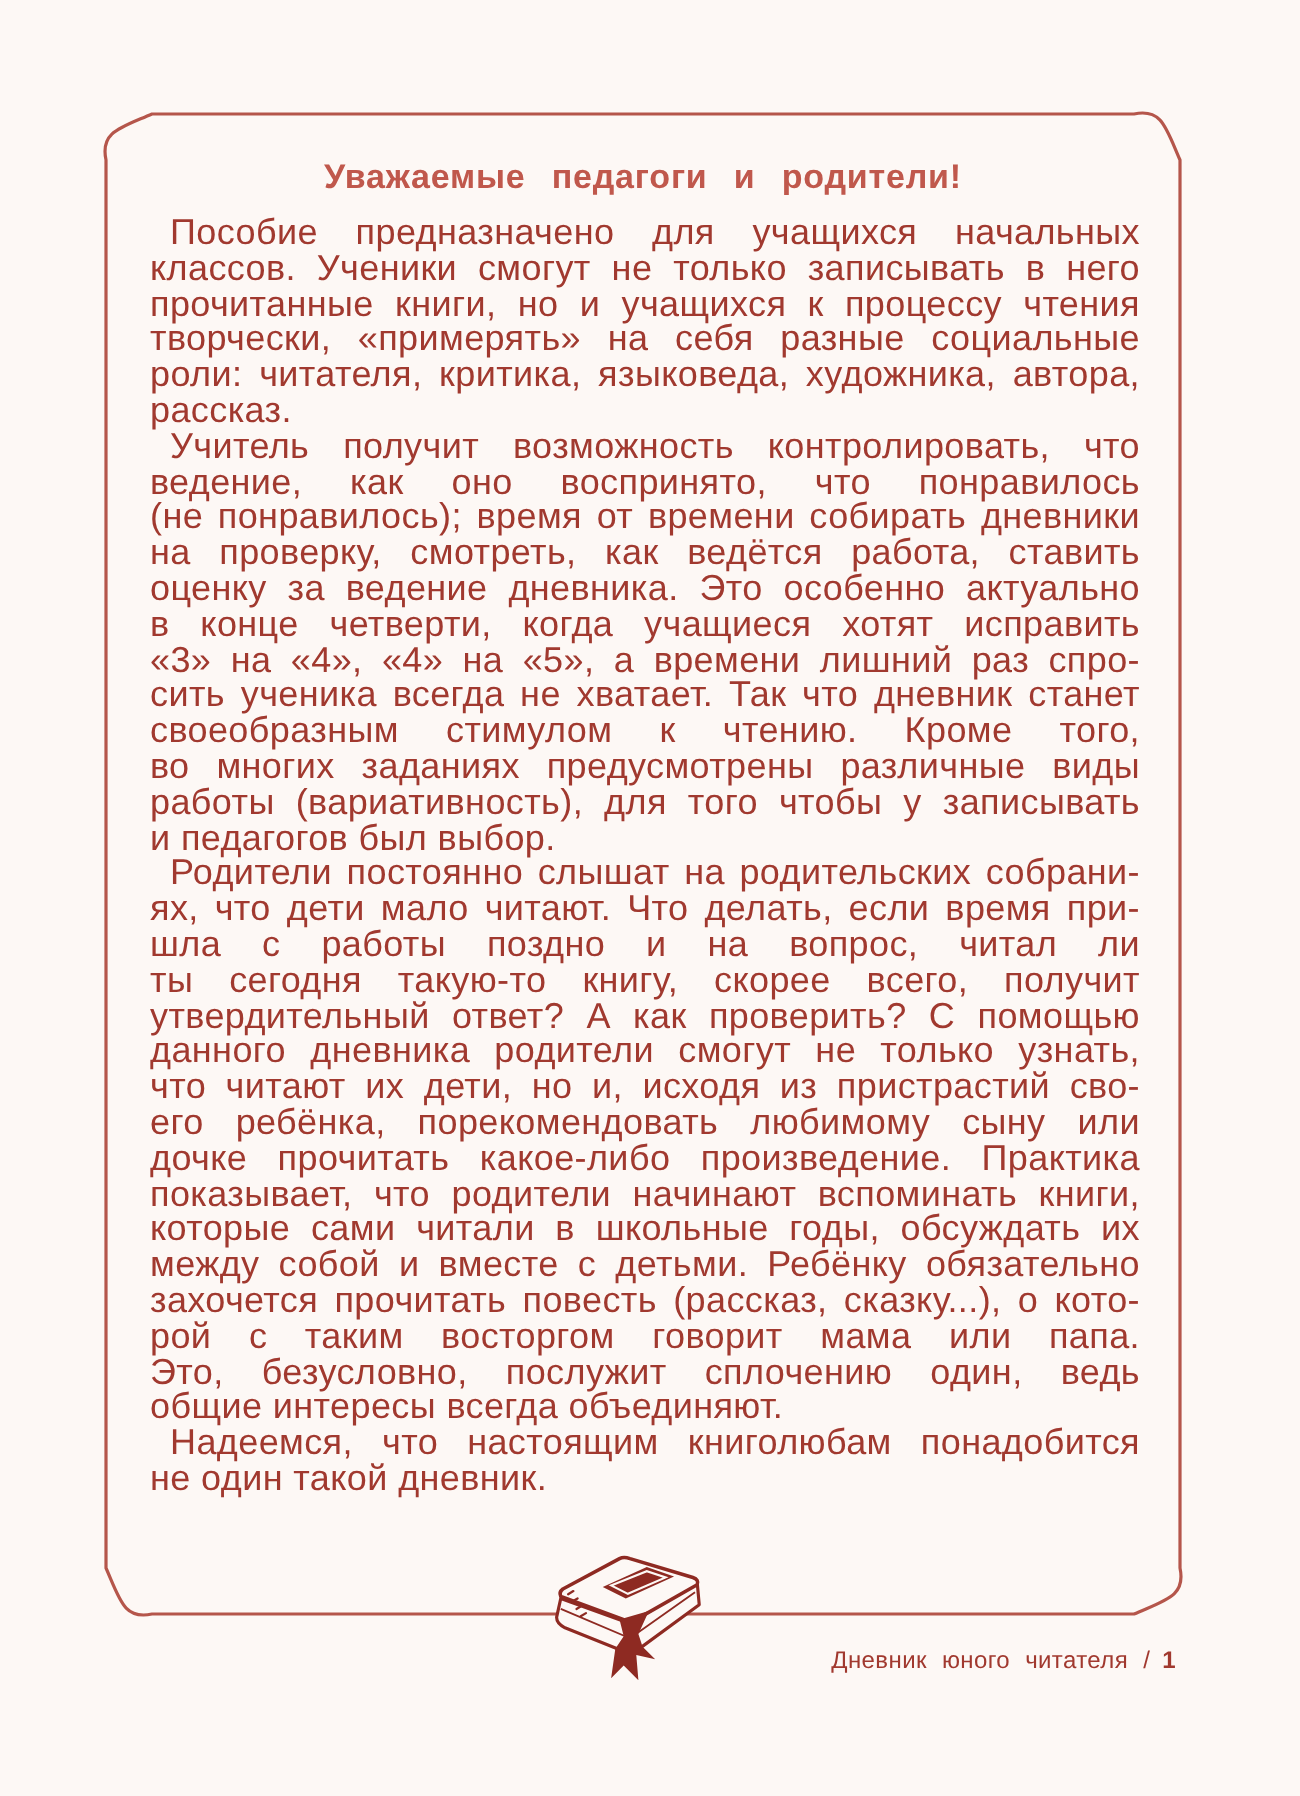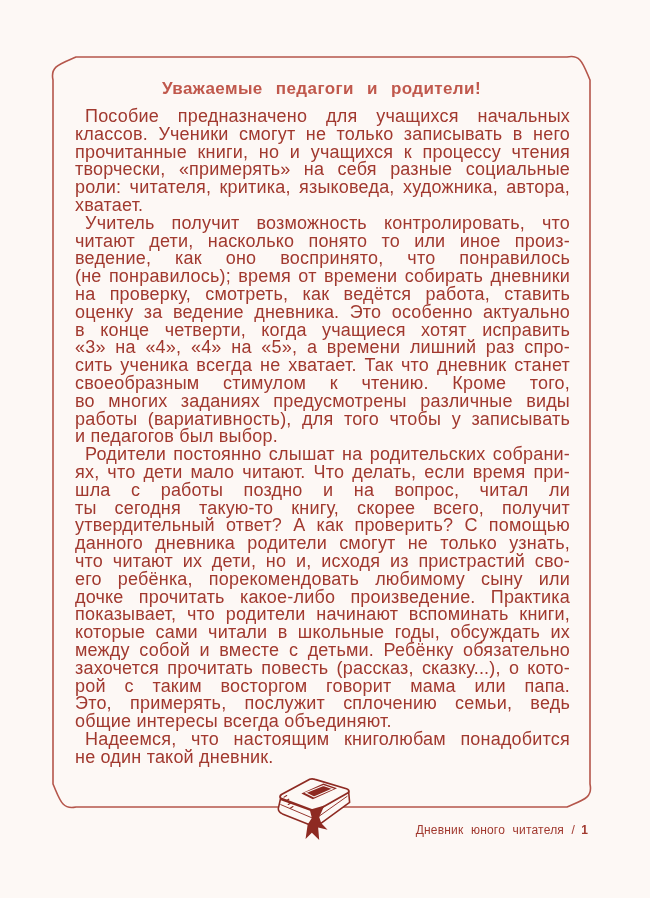--- a/index.html
+++ b/index.html
@@ -47,25 +47,24 @@
 
 <div class="frame-box">
   <h1 class="title">Уважаемые педагоги и родители!</h1>
   <div class="article" id="article">
       <div>
         <div class="line first">Пособие предназначено для учащихся начальных</div>
         <div class="line">классов. Ученики смогут не только записывать в него</div>
         <div class="line">прочитанные книги, но и учащихся к процессу чтения</div>
         <div class="line">творчески, «примерять» на себя разные социальные</div>
         <div class="line">роли: читателя, критика, языковеда, художника, автора,</div>
-        <div class="line last">хватает.</div>
+        <div class="line last">рассказ.</div>
       </div>
       <div>
         <div class="line first">Учитель получит возможность контролировать, что</div>
-        <div class="line">читают дети, насколько понято то или иное произ-</div>
         <div class="line">ведение, как оно воспринято, что понравилось</div>
         <div class="line">(не понравилось); время от времени собирать дневники</div>
         <div class="line">на проверку, смотреть, как ведётся работа, ставить</div>
         <div class="line">оценку за ведение дневника. Это особенно актуально</div>
         <div class="line">в конце четверти, когда учащиеся хотят исправить</div>
         <div class="line">«3» на «4», «4» на «5», а времени лишний раз спро-</div>
         <div class="line">сить ученика всегда не хватает. Так что дневник станет</div>
         <div class="line">своеобразным стимулом к чтению. Кроме того,</div>
         <div class="line">во многих заданиях предусмотрены различные виды</div>
         <div class="line">работы (вариативность), для того чтобы у записывать</div>
@@ -79,21 +78,21 @@
         <div class="line">утвердительный ответ? А как проверить? С помощью</div>
         <div class="line">данного дневника родители смогут не только узнать,</div>
         <div class="line">что читают их дети, но и, исходя из пристрастий сво-</div>
         <div class="line">его ребёнка, порекомендовать любимому сыну или</div>
         <div class="line">дочке прочитать какое-либо произведение. Практика</div>
         <div class="line">показывает, что родители начинают вспоминать книги,</div>
         <div class="line">которые сами читали в школьные годы, обсуждать их</div>
         <div class="line">между собой и вместе с детьми. Ребёнку обязательно</div>
         <div class="line">захочется прочитать повесть (рассказ, сказку...), о кото-</div>
         <div class="line">рой с таким восторгом говорит мама или папа.</div>
-        <div class="line">Это, примерять, послужит сплочению семьи, ведь</div>
+        <div class="line">Это, безусловно, послужит сплочению один, ведь</div>
         <div class="line last">общие интересы всегда объединяют.</div>
       </div>
       <div>
         <div class="line first">Надеемся, что настоящим книголюбам понадобится</div>
         <div class="line last">не один такой дневник.</div>
       </div>
     </div>
 </div>
 
 <svg class="book-svg" viewBox="0 0 82 78" xmlns="http://www.w3.org/2000/svg">

